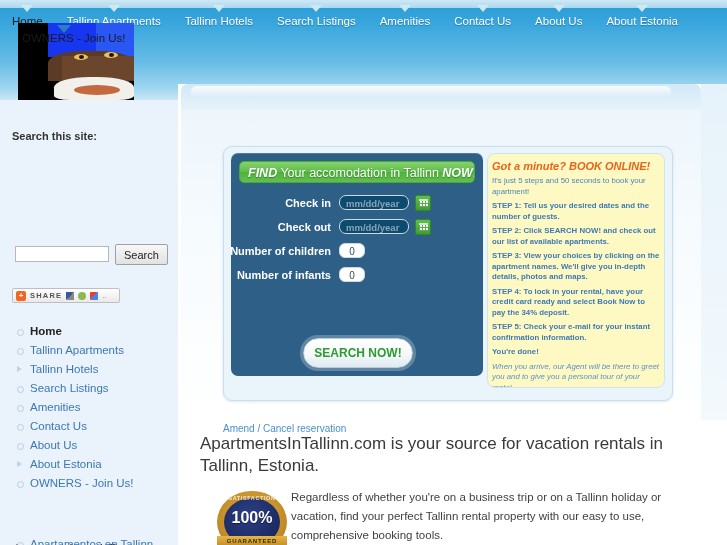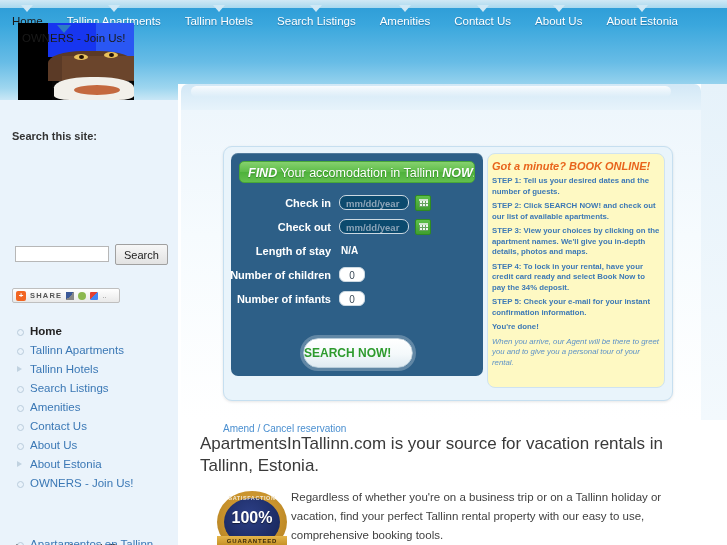--- a/index.html
+++ b/index.html
@@ -213,21 +213,21 @@
     position:absolute;left:108px;top:0;width:26px;height:15px;
     background:#ffffff;border:1px solid #ccd9e2;border-radius:6px;
     font-size:10px;color:#3b4b58;text-align:center;line-height:15px;
     font-family:"Liberation Sans", sans-serif;box-sizing:border-box;
   }
   .search-now{
     position:absolute;left:72px;top:185px;width:108px;height:28px;
     border-radius:16px;border:1px solid #b8ccd9;
     background:linear-gradient(to bottom,#ffffff 0%,#f4f9fb 55%,#dfeaf1 100%);
     color:#2e9b2e;font-size:12px;font-weight:bold;line-height:28px;
-    cursor:pointer;
+    text-align:center;cursor:pointer;
     box-shadow:0 0 0 3px rgba(255,255,255,.25);
   }
 
   .booking-right{
     position:absolute;left:263px;top:6px;width:178px;height:235px;
     background:#fef9c3;border:1px solid #cfe3f1;border-radius:8px;
     padding:6px 4px;box-sizing:border-box;overflow:hidden;
   }
   .gotmin{
     font-size:11px;font-weight:bold;font-style:italic;color:#e8641c;
@@ -436,40 +436,37 @@
               </div>
           </div>
           <div class="frow">
             <span class="flabel">Check out</span>
             <div class="date-input">mm/dd/year</div>
             <div class="cal-btn">
                 <span class="cal-glyph"></span>
               </div>
           </div>
           <div class="frow">
-            <span class="flabel">Length of stay</span>
-            <span class="na-val">N/A</span>
-          </div>
-          <div class="frow">
             <span class="flabel">Number of children</span>
             <div class="num-input">0</div>
           </div>
           <div class="frow">
             <span class="flabel">Number of infants</span>
             <div class="num-input">0</div>
           </div>
         </div>
 
         <div class="search-now">SEARCH NOW!</div>
       </div>
 
       <div class="booking-right">
         <p class="gotmin">
           <span class="plain">Got a minute? </span><span class="loud">BOOK ONLINE!</span>
         </p>
+        <p class="step lite">It's just 5 steps and 50 seconds to book your apartment!</p>
         <p class="step">STEP 1: Tell us your desired dates and the number of guests.</p>
         <p class="step">STEP 2: Click SEARCH NOW! and check out our list of available apartments.</p>
         <p class="step">STEP 3: View your choices by clicking on the apartment names. We'll give you in-depth details, photos and maps.</p>
         <p class="step">STEP 4: To lock in your rental, have your credit card ready and select Book Now to pay the 34% deposit.</p>
         <p class="step">STEP 5: Check your e-mail for your instant confirmation information.</p>
         <p class="step">You're done!</p>
         <p class="step italic">When you arrive, our Agent will be there to greet you and to give you a personal tour of your rental.</p>
       </div>
     </section>
 

